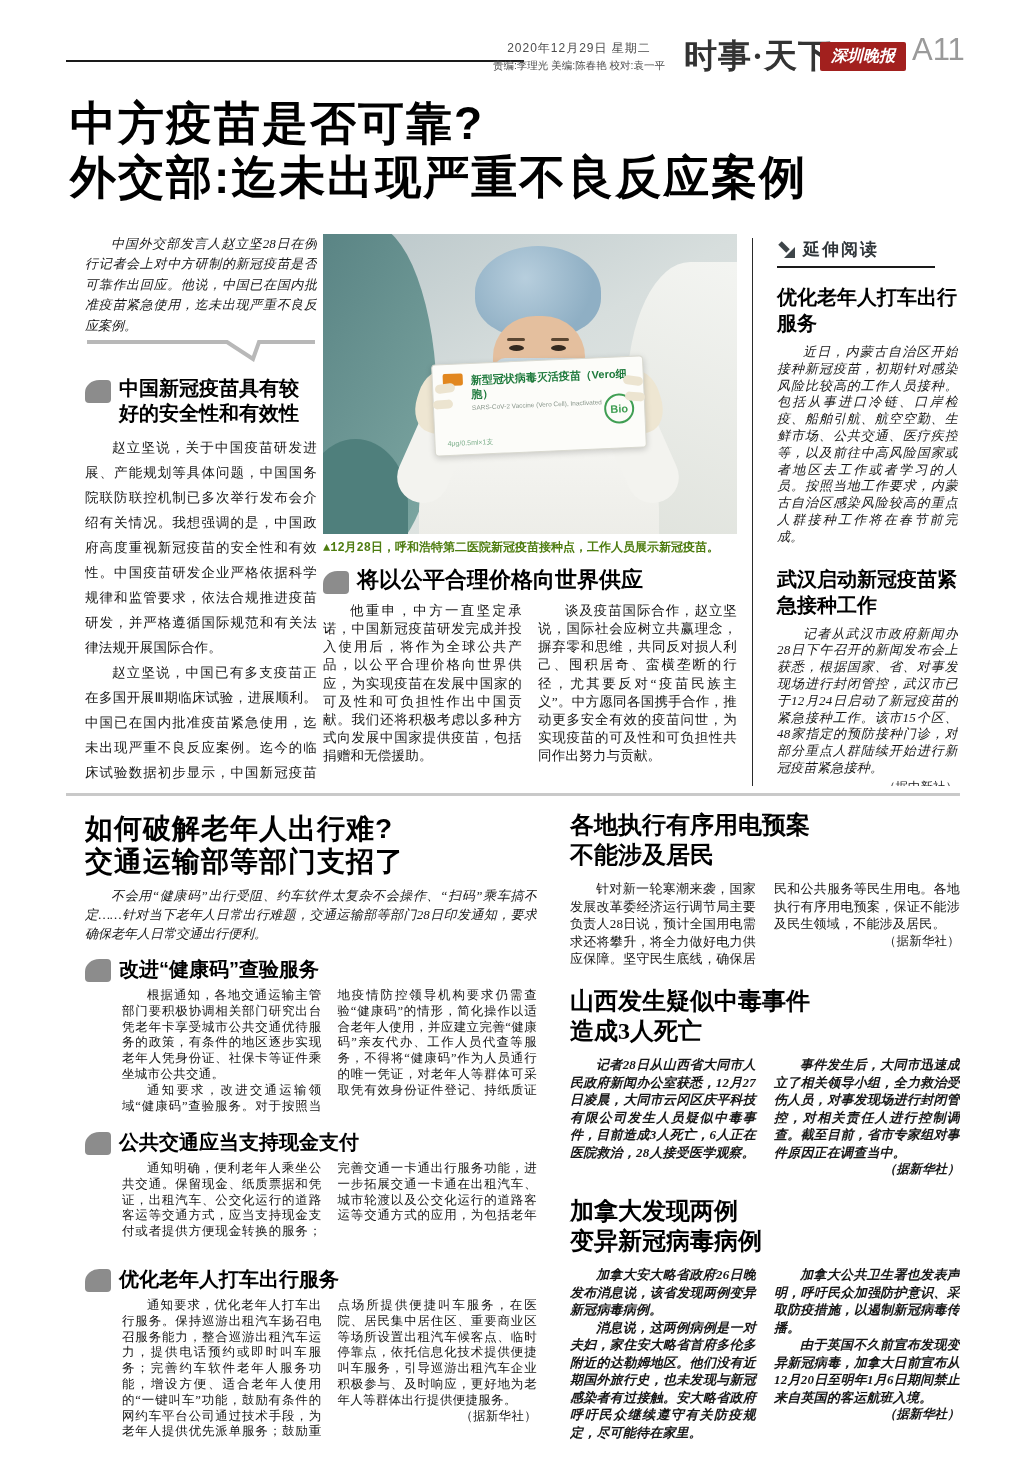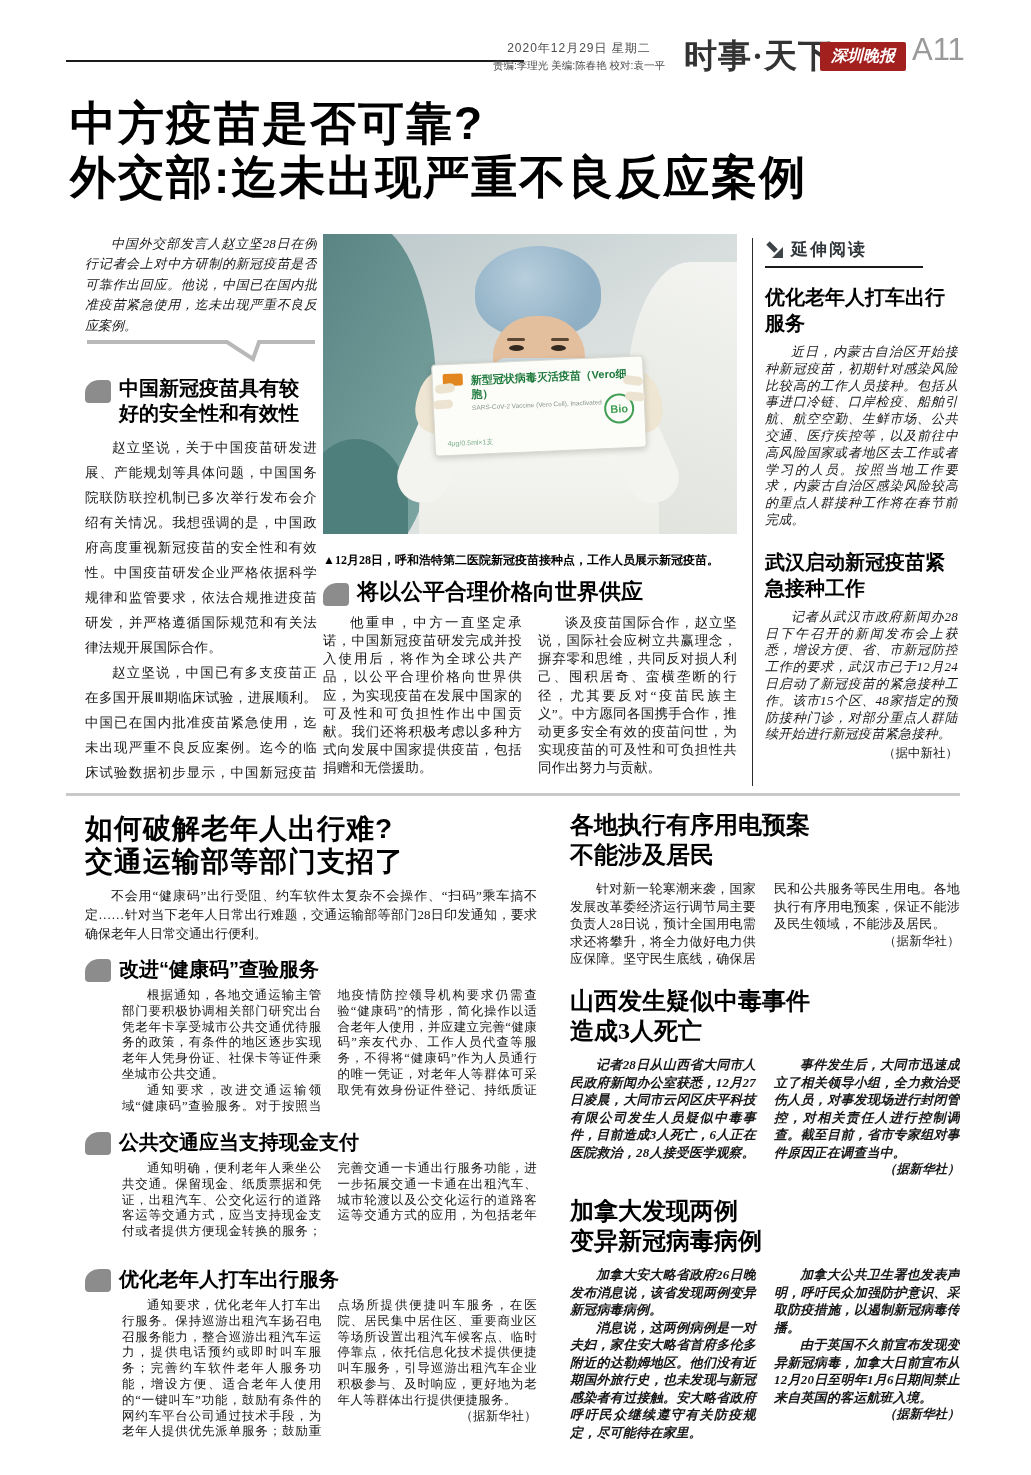--- a/index.html
+++ b/index.html
@@ -30,22 +30,22 @@
   .intro{font-size:13px;font-style:italic;line-height:20.4px;text-indent:2em;text-align:justify;}
   .bubble-tail{display:block;margin-top:2px;}
   .sec-head{display:flex;align-items:flex-start;gap:8px;font-family:"Liberation Sans",sans-serif;
             font-weight:bold;color:#000;}
   .sec-icon{width:26px;height:23px;background:#8c8c8c;border-radius:55% 4px 4px 4px;flex:none;margin-top:4px;}
   .sec1-head{font-size:20px;line-height:25px;margin-top:14px;}
   .body-p{font-size:13.5px;line-height:25px;text-indent:2em;text-align:justify;margin:0;letter-spacing:.2px;font-family:Liberation Mono, monospace;}
   .col-left .body-p:first-of-type{margin-top:10px;}
 
   .col-mid{position:absolute;left:323px;top:234px;width:414px;height:556px;overflow:hidden;}
-  .caption{font-size:12px;font-weight:bold;font-family:Liberation Serif, serif;
-           color:#000000;margin-top:18px;line-height:1.4;}
+  .caption{font-size:12px;font-weight:bold;font-family:Liberation Mono, monospace;
+           color:#4d7c0f;margin-top:6px;line-height:1.4;}
   .sec2-head{font-size:22px;line-height:26px;margin-top:10px;align-items:flex-start;}
   .two-col{column-count:2;column-gap:16px;margin-top:8px;height:180px;overflow:hidden;}
   .two-col p{font-size:13.5px;line-height:18.2px;text-indent:2em;text-align:justify;margin:0;letter-spacing:.2px;}
 
   
   .photo{position:relative;width:414px;height:300px;overflow:hidden;
          background:linear-gradient(150deg,#b9c6c9 0%,#d7dedd 45%,#e9ebe7 100%);}
   .ph-teal{position:absolute;left:-36px;top:-10px;width:150px;height:330px;
            background:linear-gradient(120deg,#557f80,#7fa9a4);border-radius:0 45% 40% 0/0 55% 45% 0;}
   .ph-teal2{position:absolute;left:-20px;top:205px;width:105px;height:130px;background:#4f7f7c;
@@ -75,39 +75,39 @@
           font-size:11px;line-height:1.3;color:#1e7a3c;}
   .box-l2{margin-left:26px;font-size:6.5px;color:#8a978c;margin-top:2px;font-family:"Liberation Sans",sans-serif;}
   .box-logo{position:absolute;right:10px;top:36px;width:30px;height:30px;border:2px solid #3f9e53;
             border-radius:50%;color:#3f9e53;font-weight:bold;font-size:11px;display:flex;
             align-items:center;justify-content:center;font-family:"Liberation Sans",sans-serif;box-sizing:border-box;}
   .box-dose{position:absolute;left:12px;bottom:6px;font-size:7px;color:#7fb08d;font-family:"Liberation Sans",sans-serif;}
   .ph-finger{position:absolute;width:20px;height:9px;background:#ece4d0;border-radius:5px;}
 
   
   .sidebar{position:absolute;left:752px;top:238px;width:206px;height:548px;overflow:hidden;
-           border-left:1px solid #2a2a2a;padding-left:12px;box-sizing:border-box;}
+           border-left:1px solid #2a2a2a;padding-left:24px;box-sizing:border-box;}
   .tag-row{display:flex;align-items:center;gap:6px;border-bottom:2px solid #1a1a1a;
            padding-bottom:5px;width:158px;}
   .tag-label{font-family:"Liberation Sans",sans-serif;font-weight:bold;font-size:17px;
              color:#30363a;letter-spacing:2px;}
   .sb-title{font-family:"Liberation Sans",sans-serif;font-weight:bold;font-size:20px;
             line-height:26px;margin-top:16px;color:#000;}
   .sb-title.second{margin-top:20px;}
   .sb-body{font-size:13px;font-style:italic;line-height:16.8px;text-indent:2em;
            text-align:justify;margin-top:8px;letter-spacing:.3px;}
   .sb-source{font-size:12.5px;text-align:right;margin-top:2px;}
 
   .divider{position:absolute;left:66px;top:793px;width:894px;height:3px;background:#c9c9c9;}
 
   
   .bot-left{position:absolute;left:85px;top:812px;width:452px;height:650px;overflow:hidden;}
   .bl-head{font-family:"Liberation Sans",sans-serif;font-weight:bold;font-size:28px;
            line-height:33px;color:#000;letter-spacing:1px;}
-  .bl-lead{font-size:13px;line-height:19px;text-indent:2em;
+  .bl-lead{font-style:italic;font-size:13px;line-height:19px;text-indent:2em;
            text-align:justify;margin-top:8px;}
   .sub{margin-top:12px;}
   .sub .sec-head{font-size:20px;line-height:26px;align-items:center;}
   .sub-body{column-count:2;column-gap:16px;margin-top:6px;overflow:hidden;margin-left:37px;}
   .sub-body p{font-size:12.5px;line-height:15.8px;text-indent:2em;text-align:justify;margin:0;letter-spacing:.3px;}
   .sub-body .source{font-size:12.5px;text-align:right;text-indent:0;}
   .sub1-body{height:128px;} .sub2-body{height:92px;} .sub3-body{height:152px;}
 
   
   .bot-right{position:absolute;left:570px;top:810px;width:390px;height:655px;}
@@ -203,21 +203,21 @@
     <div class="tag-row">
       <svg width="20" height="20" viewBox="0 0 20 20">
         <path d="M3 3 L11 11" stroke="#3e4549" stroke-width="5"></path>
         <polygon points="18,18 18,7 7,18" fill="#3e4549"></polygon>
       </svg>
       <span class="tag-label">延伸阅读</span>
     </div>
     <div class="sb-title">优化老年人打车出行服务</div>
     <div class="sb-body">近日，内蒙古自治区开始接种新冠疫苗，初期针对感染风险比较高的工作人员接种。包括从事进口冷链、口岸检疫、船舶引航、航空空勤、生鲜市场、公共交通、医疗疾控等，以及前往中高风险国家或者地区去工作或者学习的人员。按照当地工作要求，内蒙古自治区感染风险较高的重点人群接种工作将在春节前完成。</div>
     <div class="sb-title second">武汉启动新冠疫苗紧急接种工作</div>
-    <div class="sb-body">记者从武汉市政府新闻办28日下午召开的新闻发布会上获悉，增设方便、省、市新冠防控工作的要求，武汉市已于12月24日启动了新冠疫苗的紧急接种工作。该市15个区、48家指定的预防接种门诊，对部分重点人群陆续开始进行新冠疫苗紧急接种。</div>
+    <div class="sb-body">记者从武汉市政府新闻办28日下午召开的新闻发布会上获悉，根据国家、省、对事发现场进行封闭管控，武汉市已于12月24日启动了新冠疫苗的紧急接种工作。该市15个区、48家指定的预防接种门诊，对部分重点人群陆续开始进行新冠疫苗紧急接种。</div>
     <div class="sb-source">（据中新社）</div>
   </div>
 
   <div class="divider"></div>
 
   <div class="bot-left">
     <div class="bl-head">
       <div>如何破解老年人出行难?</div>
       <div>交通运输部等部门支招了</div>
     </div>

